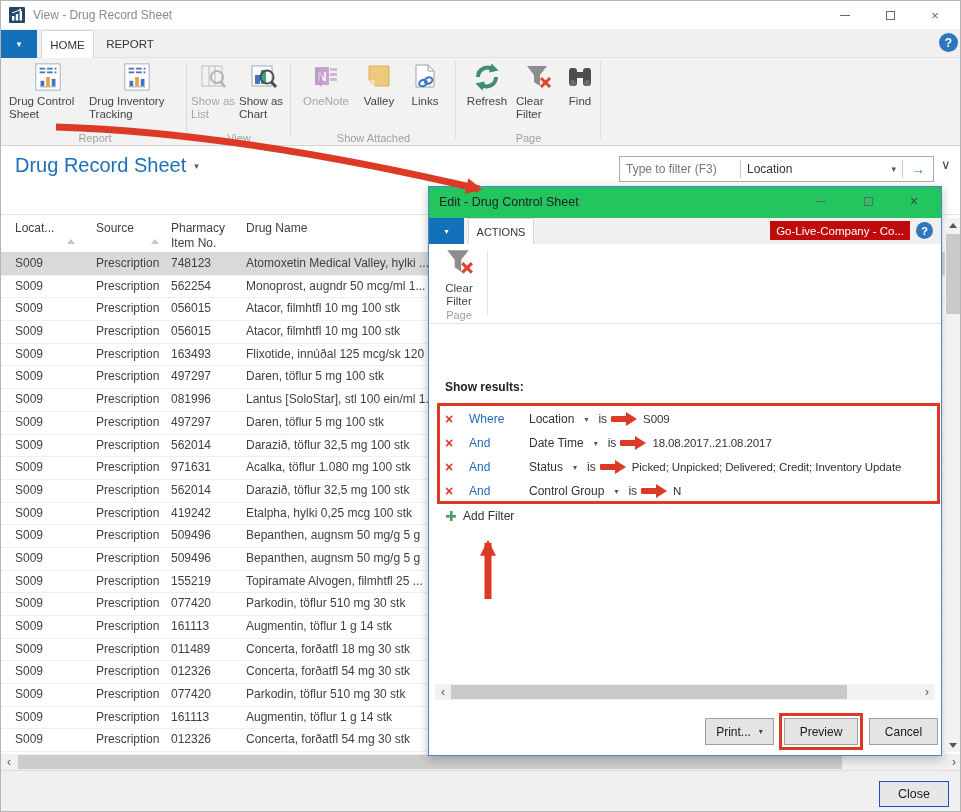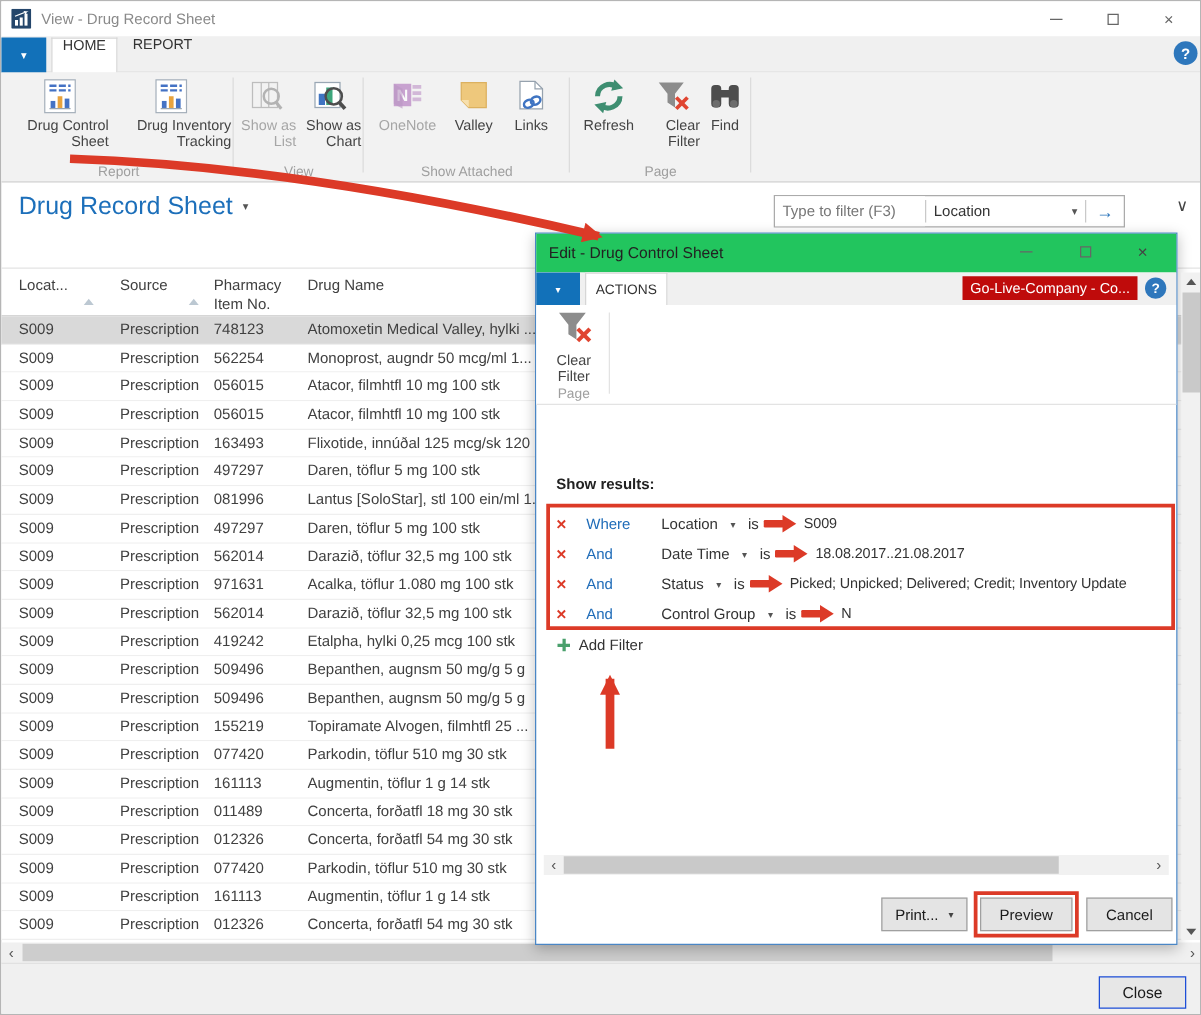--- a/index.html
+++ b/index.html
@@ -14,38 +14,38 @@
   .titlebar{position:absolute;left:0;top:0;width:100%;height:32px;background:#fff}
   .titlebar .appicon{position:absolute;left:8px;top:6px;width:16px;height:16px}
   .titlebar .wtitle{position:absolute;left:32px;top:7px;font-size:12px;color:#8a8a8a}
   .winbtn{position:absolute;top:0;width:30px;height:28px;display:flex;align-items:center;justify-content:center;color:#666;font-size:13px}
   .glyph-min{width:10px;height:1px;background:#666}
   .glyph-max{width:9px;height:9px;border:1px solid #666}
 
   
   .tabrow{position:absolute;left:0;top:28px;width:100%;height:29px;background:var(--tabbg);border-bottom:1px solid #e2e2e2}
   .menu-btn{position:absolute;left:0;top:1px;width:36px;height:28px;background:var(--blue);color:#fff;display:flex;align-items:center;justify-content:center;font-size:9px}
-  .rtab{position:absolute;top:1px;height:28px;display:flex;justify-content:center;font-size:11.5px;color:#333}
+  .rtab{position:absolute;top:1px;height:28px;display:flex;align-items:center;justify-content:center;font-size:11.5px;color:#333}
   .rtab.active{background:#fff;border:1px solid #d6d6d6;border-bottom:none}
   .helpcircle{position:absolute;border-radius:50%;background:#2e77bc;color:#fff;font-weight:bold;display:flex;align-items:center;justify-content:center}
 
   
   .ribbon{position:absolute;left:0;top:57px;width:100%;height:88px;background:var(--ribbonbg);border-bottom:1px solid #d4d4d4}
   .rgroup{position:absolute;top:0;height:88px}
   .rgroup .gsep{position:absolute;right:0;top:4px;bottom:8px;width:1px;background:#dcdcdc}
   .rgroup .glabel{position:absolute;bottom:2px;left:0;right:0;text-align:center;font-size:11px;color:#9f9f9f}
   .rbtn{position:absolute;top:3px;display:flex;flex-direction:column;align-items:center;cursor:pointer}
   .rbtn .ric{height:32px;display:flex;align-items:center;justify-content:center}
-  .rbtn .rlab{font-size:11.5px;line-height:13px;color:#444;text-align:right;margin-top:2px}
+  .rbtn .rlab{font-size:11.5px;line-height:13px;color:#444;text-align:left;margin-top:2px}
   .rbtn.disabled .rlab{color:#a6a6a6}
 
   
   .pagehead{position:absolute;left:14px;top:153px;font-size:20px;color:var(--titleblue)}
   .pagehead .hcaret{font-size:9px;color:#555;margin-left:8px;vertical-align:3px}
-  .filterbox{position:absolute;left:618px;top:155px;width:281px;height:26px;background:#fff;border:1px solid #ababab;display:flex;align-items:center}
+  .filterbox{position:absolute;left:618px;top:155px;width:315px;height:26px;background:#fff;border:1px solid #ababab;display:flex;align-items:center}
   .filterbox input{border:none;outline:none;width:120px;height:100%;font-size:12px;padding:0 6px;color:#333}
   .filterbox input::placeholder{color:#767676}
   .fb-div{width:1px;height:18px;background:#c9c9c9}
   .fb-field{flex:1;display:flex;align-items:center;font-size:12px;color:#333;padding:0 6px}
   .fb-field .fcaret{margin-left:auto;font-size:9px;color:#555}
   .fb-go{width:30px;text-align:center;color:#2e77bc;font-size:14px;font-weight:bold}
   .pane-chevron{position:absolute;left:940px;top:156px;font-size:13px;color:#444}
 
   
   .thead{position:absolute;left:0;top:213px;width:100%;height:39px;border-top:1px solid #e4e4e4;border-bottom:1px solid #d6d6d6;font-size:12px;color:#404040}

